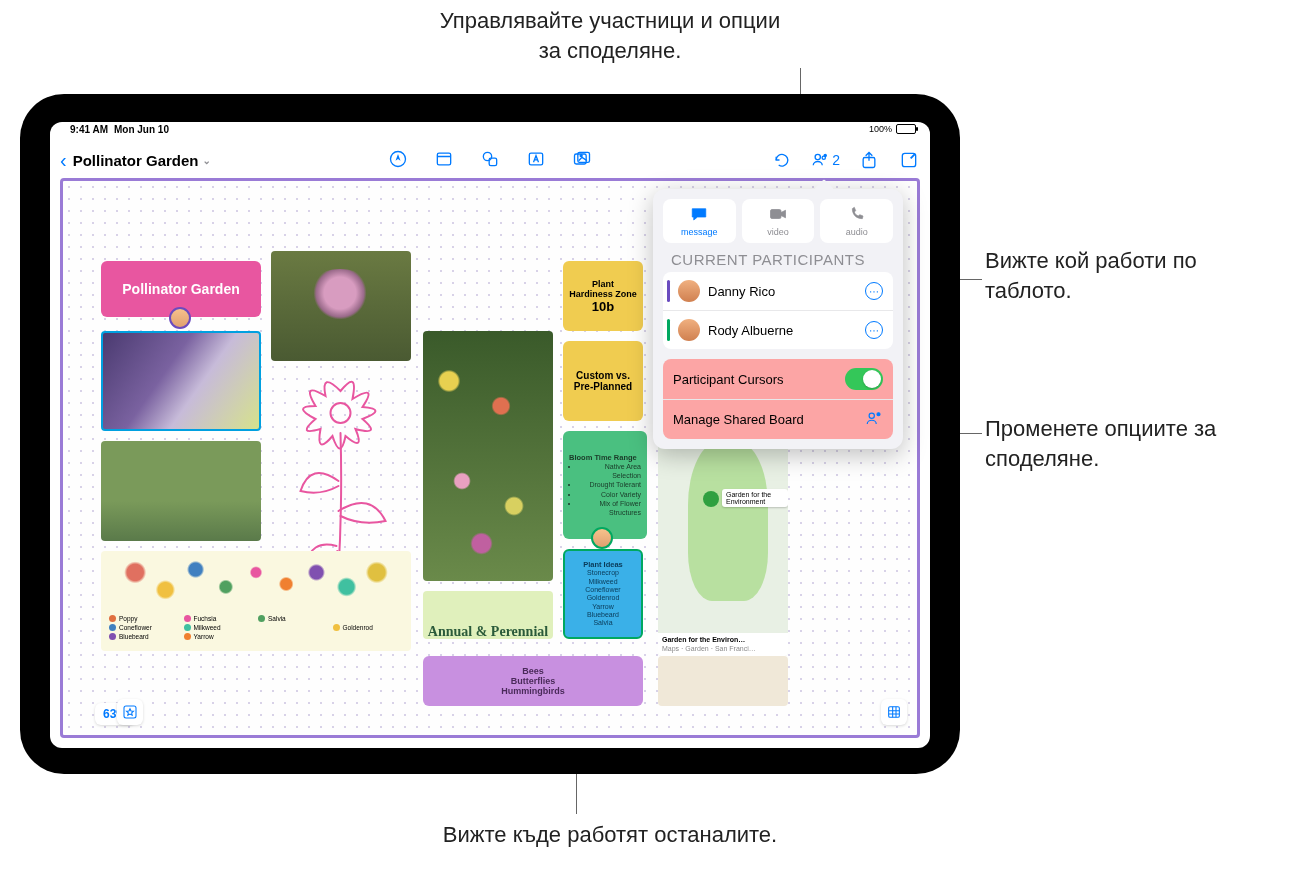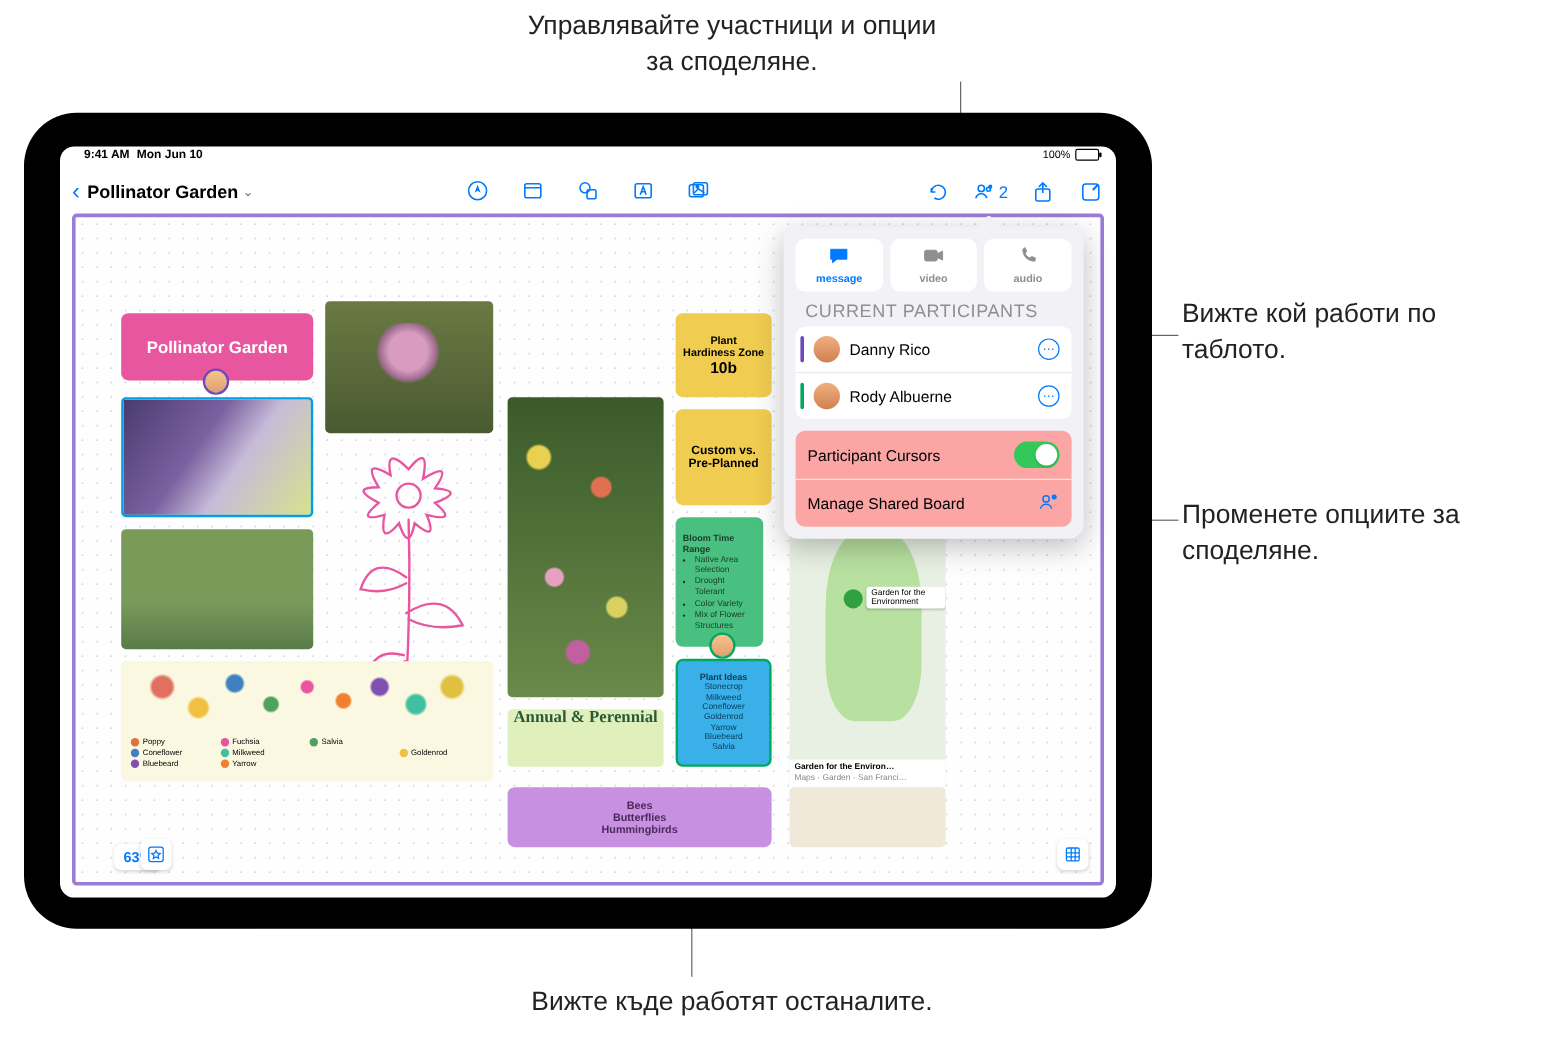--- a/index.html
+++ b/index.html
@@ -87,26 +87,26 @@
   .imgbox.bigphoto { top:150px; left:360px; width:130px; height:250px; background:linear-gradient(#3a5a2a,#6a8a4a);}
   .bigphoto::before{content:""; position:absolute; inset:0; background:
     radial-gradient(circle at 20% 20%, #e8d050 4%, transparent 5%),
     radial-gradient(circle at 60% 30%, #e07050 4%, transparent 5%),
     radial-gradient(circle at 30% 60%, #e8a0c0 4%, transparent 5%),
     radial-gradient(circle at 70% 70%, #d8d060 4%, transparent 5%),
     radial-gradient(circle at 45% 85%, #c060a0 4%, transparent 5%);}
   .imgbox.field { top:260px; left:38px; width:160px; height:100px; background:linear-gradient(#7a9a5a 60%,#5a7a4a);}
   .card.yellow1 { background:#f0cc50; top:80px; left:500px; width:80px; height:70px; font-weight:600; font-size:9px; padding:6px;}
   .card.yellow2 { background:#f0cc50; top:160px; left:500px; width:80px; height:80px; font-weight:600; font-size:10px; padding:6px;}
-  .card.green { background:#4ac080; top:250px; left:500px; width:73px; height:108px; font-size:7.5px; text-align:left; padding:6px; font-weight:600; align-items:flex-start; color:#1a3a28;}
+  .card.green { background:#4ac080; top:250px; left:500px; width:84px; height:108px; font-size:7.5px; text-align:right; padding:6px; font-weight:600; align-items:flex-start; color:#1a3a28;}
   .green ul {list-style:disc; margin-left:10px; font-weight:400; font-size:7px; line-height:1.3;}
   .card.blue { background:#3ab0e8; top:368px; left:500px; width:80px; height:90px; font-size:7.5px; padding:6px; font-weight:600; color:#0a3a58; border:2px solid #00a860;}
   .blue .items{font-weight:400; font-size:7px; line-height:1.2;}
   
-  .annual-box { position:absolute; top:410px; left:360px; width:130px; height:48px; background:#e0f0bc; border-radius:4px; display:flex; align-items:flex-start; justify-content:center;}
+  .annual-box { position:absolute; top:410px; left:360px; width:130px; height:48px; background:#e0f0bc; border-radius:4px; display:flex; align-items:flex-end; justify-content:center;}
   .annual-box span {font-family:cursive; font-size:14px; color:#2a5a3a; font-weight:600; text-align:center; line-height:1.1;}
   
   .legend { position:absolute; top:370px; left:38px; width:310px; height:100px; background:#faf8e0; border-radius:4px; padding:4px;}
   .legend .swirl{height:58px; background:
     radial-gradient(circle at 10% 30%, #e07060 3%, transparent 4%),
     radial-gradient(circle at 20% 60%, #f0c040 3%, transparent 4%),
     radial-gradient(circle at 30% 25%, #4080c0 3%, transparent 4%),
     radial-gradient(circle at 40% 55%, #50a060 3%, transparent 4%),
     radial-gradient(circle at 50% 30%, #e856a0 3%, transparent 4%),
     radial-gradient(circle at 60% 50%, #f08030 3%, transparent 4%),
@@ -136,21 +136,21 @@
   .grid-btn { position:absolute; bottom:10px; right:10px; width:26px; height:26px; background:#fff; border-radius:6px; display:flex;align-items:center;justify-content:center; box-shadow:0 1px 3px rgba(0,0,0,.15);}
   .grid-btn svg{stroke:#007aff; fill:none; width:16px; height:16px; stroke-width:1.6;}
   
   
   .popover {
     position:absolute; top:8px; right:14px; width:250px;
     background:#f2f2f6; border-radius:12px; box-shadow:0 6px 24px rgba(0,0,0,.25);
     padding:10px;
   }
   .popover::before{ content:""; position:absolute; top:-7px; right:72px; width:14px; height:14px; background:#f2f2f6; transform:rotate(45deg); border-radius:2px;}
-  .pop-btns { display:flex; gap:6px; margin-bottom:8px;font-weight:bold;}
+  .pop-btns { display:flex; gap:6px; margin-bottom:8px;}
   .pop-btn { flex:1; background:#fff; border-radius:8px; height:44px; display:flex; flex-direction:column; align-items:center; justify-content:center; gap:1px;}
   .pop-btn .ic svg{width:18px; height:16px;}
   .pop-btn.active .ic svg{fill:#007aff; stroke:#007aff;}
   .pop-btn.active .lbl{color:#007aff;}
   .pop-btn .ic svg{fill:#8e8e93; stroke:#8e8e93;}
   .pop-btn .lbl{font-size:9px; color:#8e8e93;}
   .pop-section { font-size:15px; color:#8e8e93; letter-spacing:0.5px; margin:6px 0 4px 8px; font-weight:500;}
   .pop-list { background:#fff; border-radius:8px; overflow:hidden;}
   .pop-row { display:flex; align-items:center; padding:8px 10px; gap:8px; border-bottom:1px solid #e8e8ea; font-size:13px;}
   .pop-row:last-child{border-bottom:none;}

